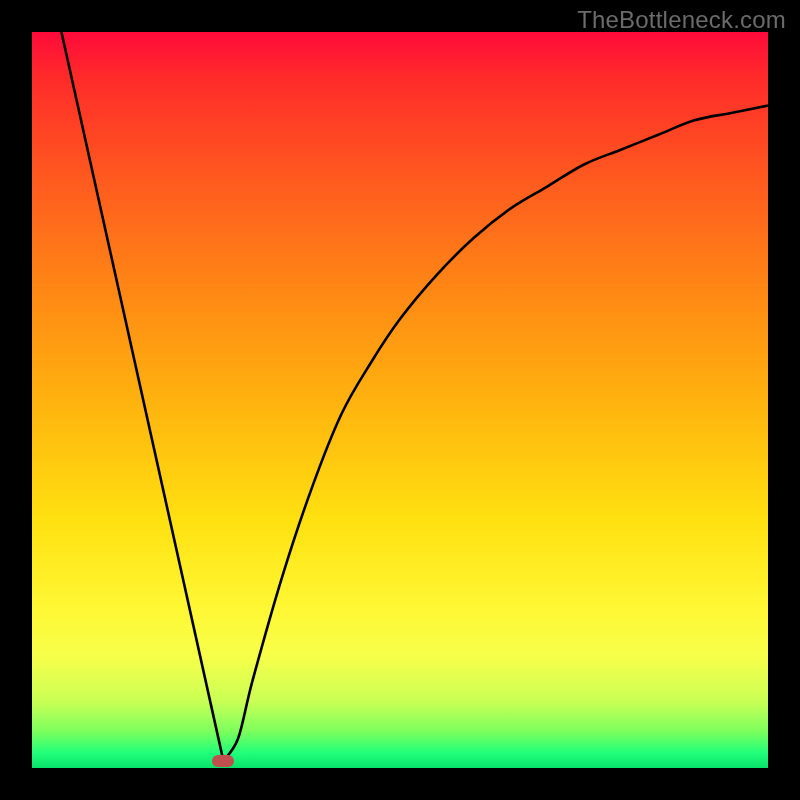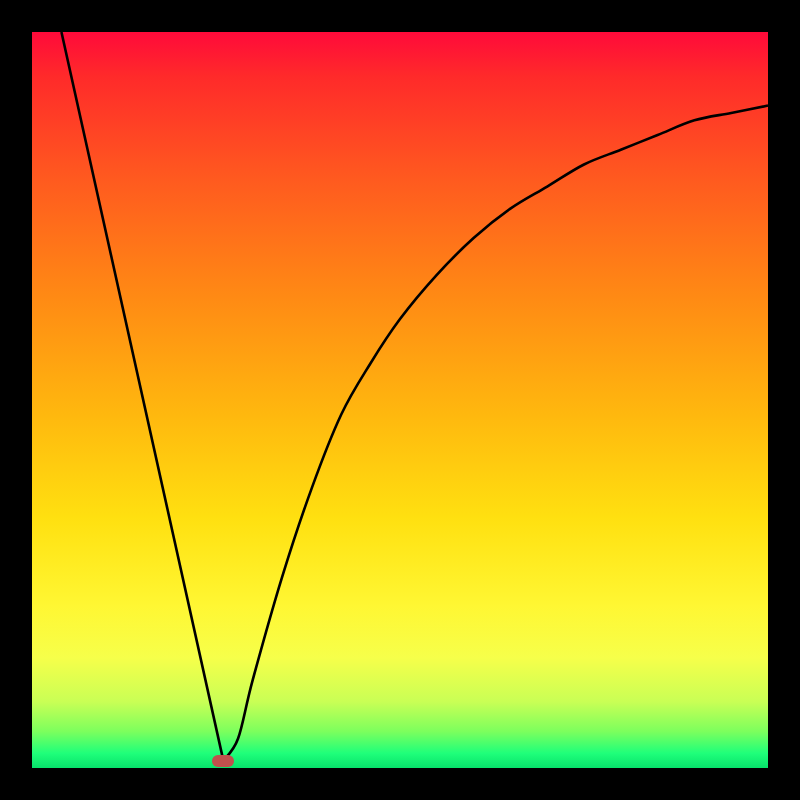--- a/index.html
+++ b/index.html
@@ -64,20 +64,21 @@
     background: #c0504d;
     border-radius: 6px;
     transform: translate(-50%, -50%);
   }
 </style>
 </head>
 <body>
 
 <div class="frame">
 
+  <div class="watermark">TheBottleneck.com</div>
 
   <div class="plot">
 
     <svg class="curve" viewBox="0 0 736 736" preserveAspectRatio="none">
       <path id="curve-path" fill="none" stroke="#000000" stroke-width="2.6" d="M 29.44,0 L 191.36,728.64 C 193.81333333333333,724.96 201.17333333333335,720.0533333333333 206.08,706.56 C 210.98666666666668,693.0666666666666 213.44,674.6666666666667 220.79999999999998,647.6800000000001 C 228.15999999999997,620.6933333333334 240.42666666666668,576.5333333333333 250.24,544.64 C 260.05333333333334,512.7466666666667 269.8666666666667,483.3066666666667 279.68,456.32 C 289.49333333333334,429.3333333333333 299.3066666666667,403.5733333333334 309.12,382.72 C 318.93333333333334,361.8666666666667 328.74666666666667,347.14666666666665 338.56,331.2 C 348.37333333333333,315.25333333333333 356.96,301.76 368,287.04 C 379.04,272.32000000000005 392.53333333333336,256.37333333333333 404.8,242.88 C 417.06666666666666,229.38666666666666 429.3333333333333,217.12000000000003 441.59999999999997,206.08000000000004 C 453.8666666666666,195.04000000000005 466.1333333333334,185.22666666666666 478.40000000000003,176.64 C 490.6666666666667,168.0533333333333 502.9333333333333,161.91999999999993 515.1999999999999,154.55999999999995 C 527.4666666666666,147.19999999999996 539.7333333333333,138.61333333333334 552,132.48000000000002 C 564.2666666666667,126.34666666666669 576.5333333333334,122.66666666666667 588.8000000000001,117.75999999999999 C 601.0666666666667,112.85333333333331 613.3333333333334,107.94666666666662 625.6,103.03999999999996 C 637.8666666666667,98.13333333333331 650.1333333333333,92.00000000000004 662.4,88.32000000000005 C 674.6666666666666,84.64000000000006 686.9333333333333,83.41333333333337 699.1999999999999,80.96000000000004 C 711.4666666666666,78.5066666666667 729.8666666666667,74.8266666666667 736,73.60000000000002"></path>
     </svg>
 
     <div id="min-marker" class="marker" style="left: 191.36px; top: 728.64px; background: rgb(192, 80, 77);"></div>
 
   </div>

